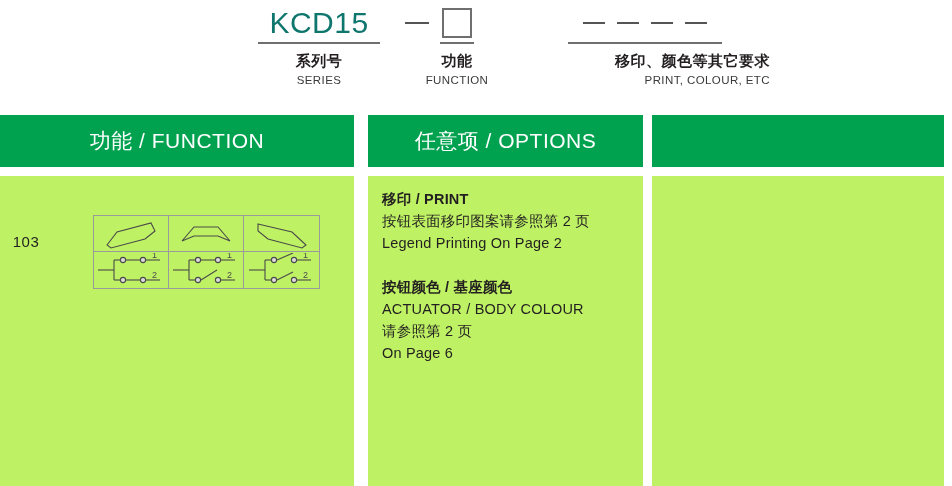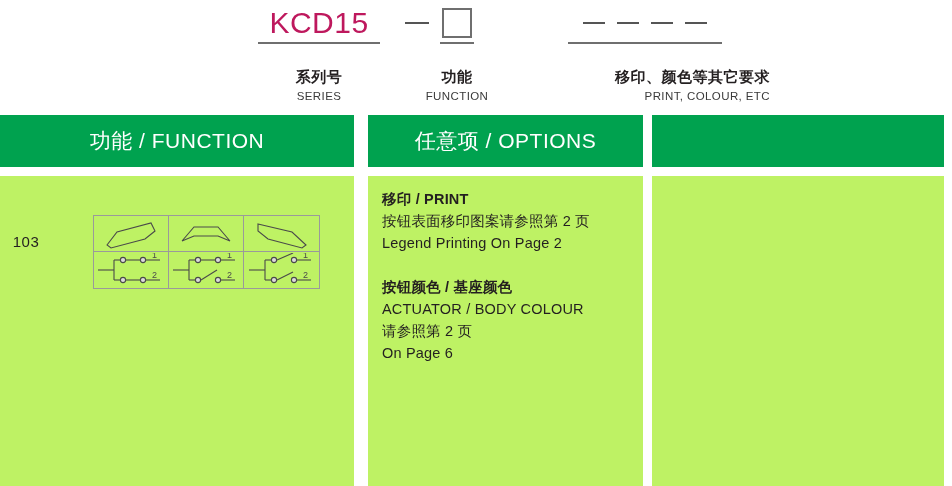--- a/index.html
+++ b/index.html
@@ -36,21 +36,21 @@
 
   .code-value-row {
     height: 38px;
     display: flex;
     align-items: center;
     justify-content: center;
   }
   .series-text {
     font-size: 30px;
     letter-spacing: 0.5px;
-    color: #be185d;
+    color: #0f766e;
     line-height: 1;
     font-weight: 400;
   }
   .rule {
     height: 2px;
     background: #6f6f6f;
     margin: 0 auto;
   }
   .rule-series  { width: 122px; }
   .rule-func    { width: 34px;  }
@@ -76,21 +76,21 @@
     justify-content: center;
     align-items: center;
     height: 38px;
   }
   .dash-row .long-dash { width: 22px; }
 
   .label-cn {
     font-size: 15px;
     font-weight: bold;
     color: #231f20;
-    margin-top: 24px;
+    margin-top: 8px;
     line-height: 1.25;
     letter-spacing: 0.5px;
   }
   .label-en {
     font-size: 11.5px;
     color: #3a3a3a;
     margin-top: 3px;
     line-height: 1.2;
     letter-spacing: 0.4px;
   }

